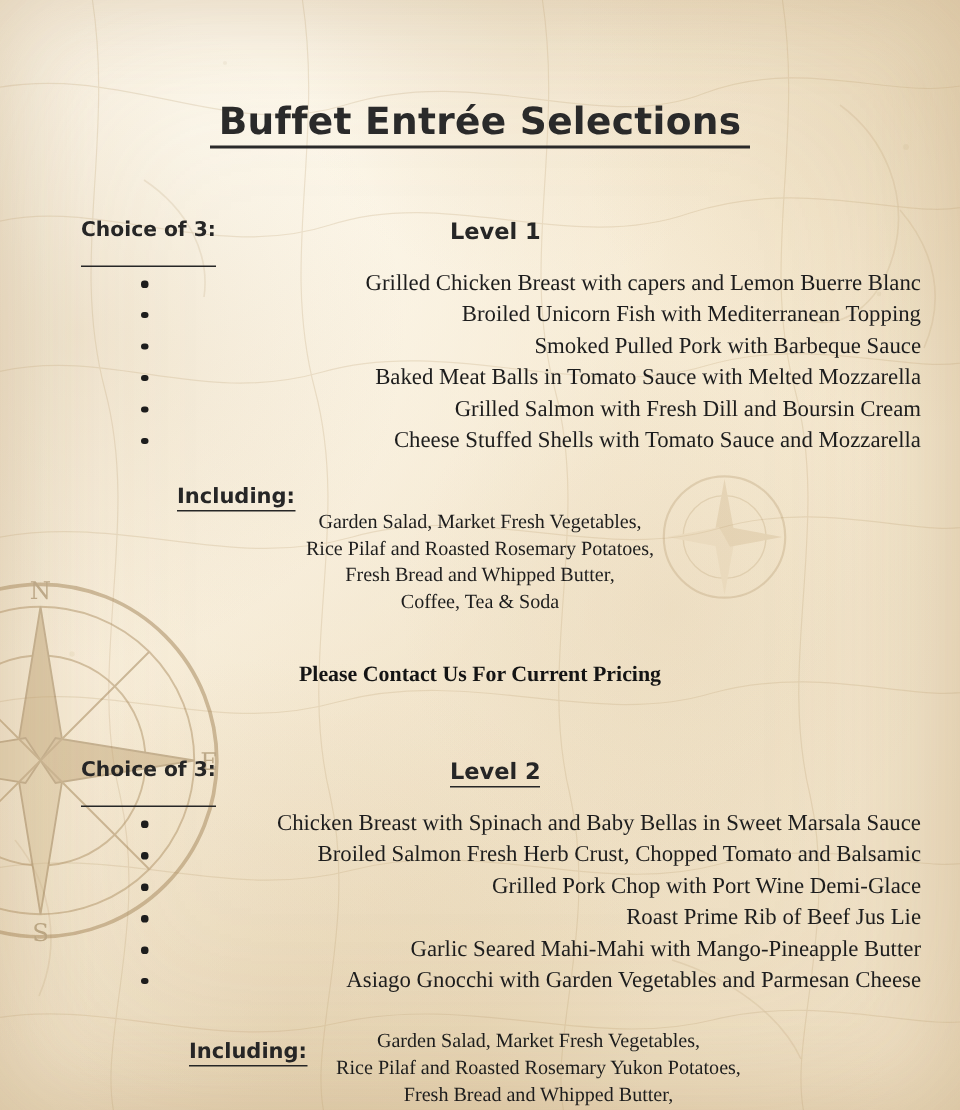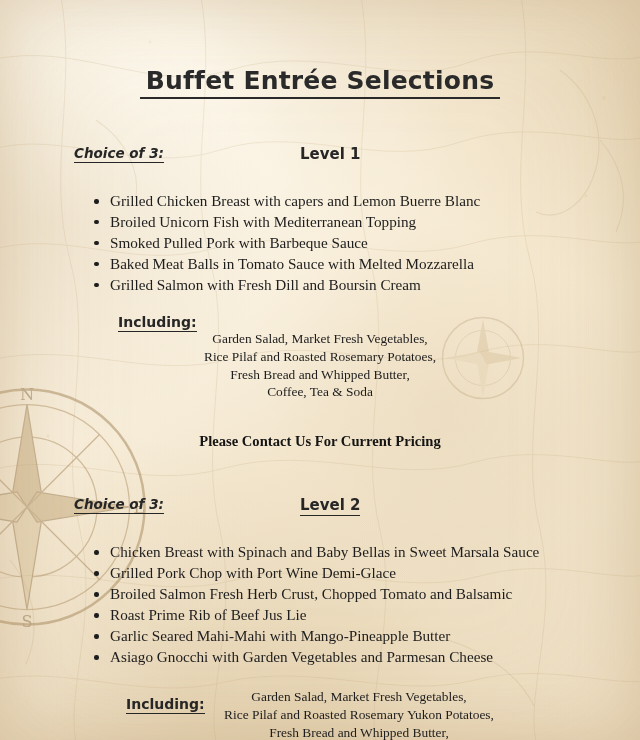--- a/index.html
+++ b/index.html
@@ -95,49 +95,49 @@
   .section {
     margin-top: 0;
   }
   .sec-head {
     position: relative;
     height: 30px;
     margin-top: 46px;
   }
   .sec-choice {
     position: absolute;
-    left: 48px;
+    left: 28px;
     top: 0;
     font-family: "DejaVu Sans", sans-serif;
     font-size: 13.5px;
     font-weight: bold;
     color: #262626;
     border-bottom: 1.5px solid #262626;
-    padding-bottom: 1px;
-    font-style: italic;
+    padding-bottom: 16px;
   }
   .sec-level {
     position: absolute;
     left: 274px;
     top: 0;
     font-family: "DejaVu Sans", sans-serif;
     font-size: 15px;
     font-weight: bold;
     color: #262626;
     padding-bottom: 1px;
     text-align: right;
   }
   .sec-level.underlined {
     border-bottom: 1.5px solid #262626;
   }
 
   ul.items {
     list-style: none;
-    margin: 16px 0 0 0;
+    margin: 4px 0 0 0;
     padding: 0 0 0 68px;
+    text-align: right;
   }
   ul.items li {
     position: relative;
     font-family: "Liberation Serif", serif;
     font-size: 15.2px;
     color: #1d1d1d;
     line-height: 1.38;
     padding-left: 16px;
   }
   ul.items li:before {
@@ -279,20 +279,21 @@
         <span class="sec-choice">Choice of 3:</span>
         <span class="sec-level">Level 1</span>
       </div>
 
       <ul class="items">
         <li>Grilled Chicken Breast with capers and Lemon Buerre Blanc</li>
         <li>Broiled Unicorn Fish with Mediterranean Topping</li>
         <li>Smoked Pulled Pork with Barbeque Sauce</li>
         <li>Baked Meat Balls in Tomato Sauce with Melted Mozzarella</li>
         <li>Grilled Salmon with Fresh Dill and Boursin Cream</li>
+        <li>Cheese Stuffed Shells with Tomato Sauce and Mozzarella</li>
       </ul>
 
       <div class="including-row">
         <span class="including-label">Including:</span>
       </div>
 
       <div class="including-lines">
         <div>Garden Salad, Market Fresh Vegetables,</div>
         <div>Rice Pilaf and Roasted Rosemary Potatoes,</div>
         <div>Fresh Bread and Whipped Butter,</div>
@@ -304,22 +305,22 @@
 
     <div class="section section-2">
 
       <div class="sec-head">
         <span class="sec-choice">Choice of 3:</span>
         <span class="sec-level underlined">Level 2</span>
       </div>
 
       <ul class="items">
         <li>Chicken Breast with Spinach and Baby Bellas in Sweet Marsala Sauce</li>
+        <li>Broiled Salmon Fresh Herb Crust, Chopped Tomato and Balsamic</li>
         <li>Grilled Pork Chop with Port Wine Demi-Glace</li>
-        <li>Broiled Salmon Fresh Herb Crust, Chopped Tomato and Balsamic</li>
         <li>Roast Prime Rib of Beef Jus Lie</li>
         <li>Garlic Seared Mahi-Mahi with Mango-Pineapple Butter</li>
         <li>Asiago Gnocchi with Garden Vegetables and Parmesan Cheese</li>
       </ul>
 
       <div class="including-row">
         <span class="including-label">Including:</span>
         <div class="including-lines">
           <div>Garden Salad, Market Fresh Vegetables,</div>
           <div>Rice Pilaf and Roasted Rosemary Yukon Potatoes,</div>

